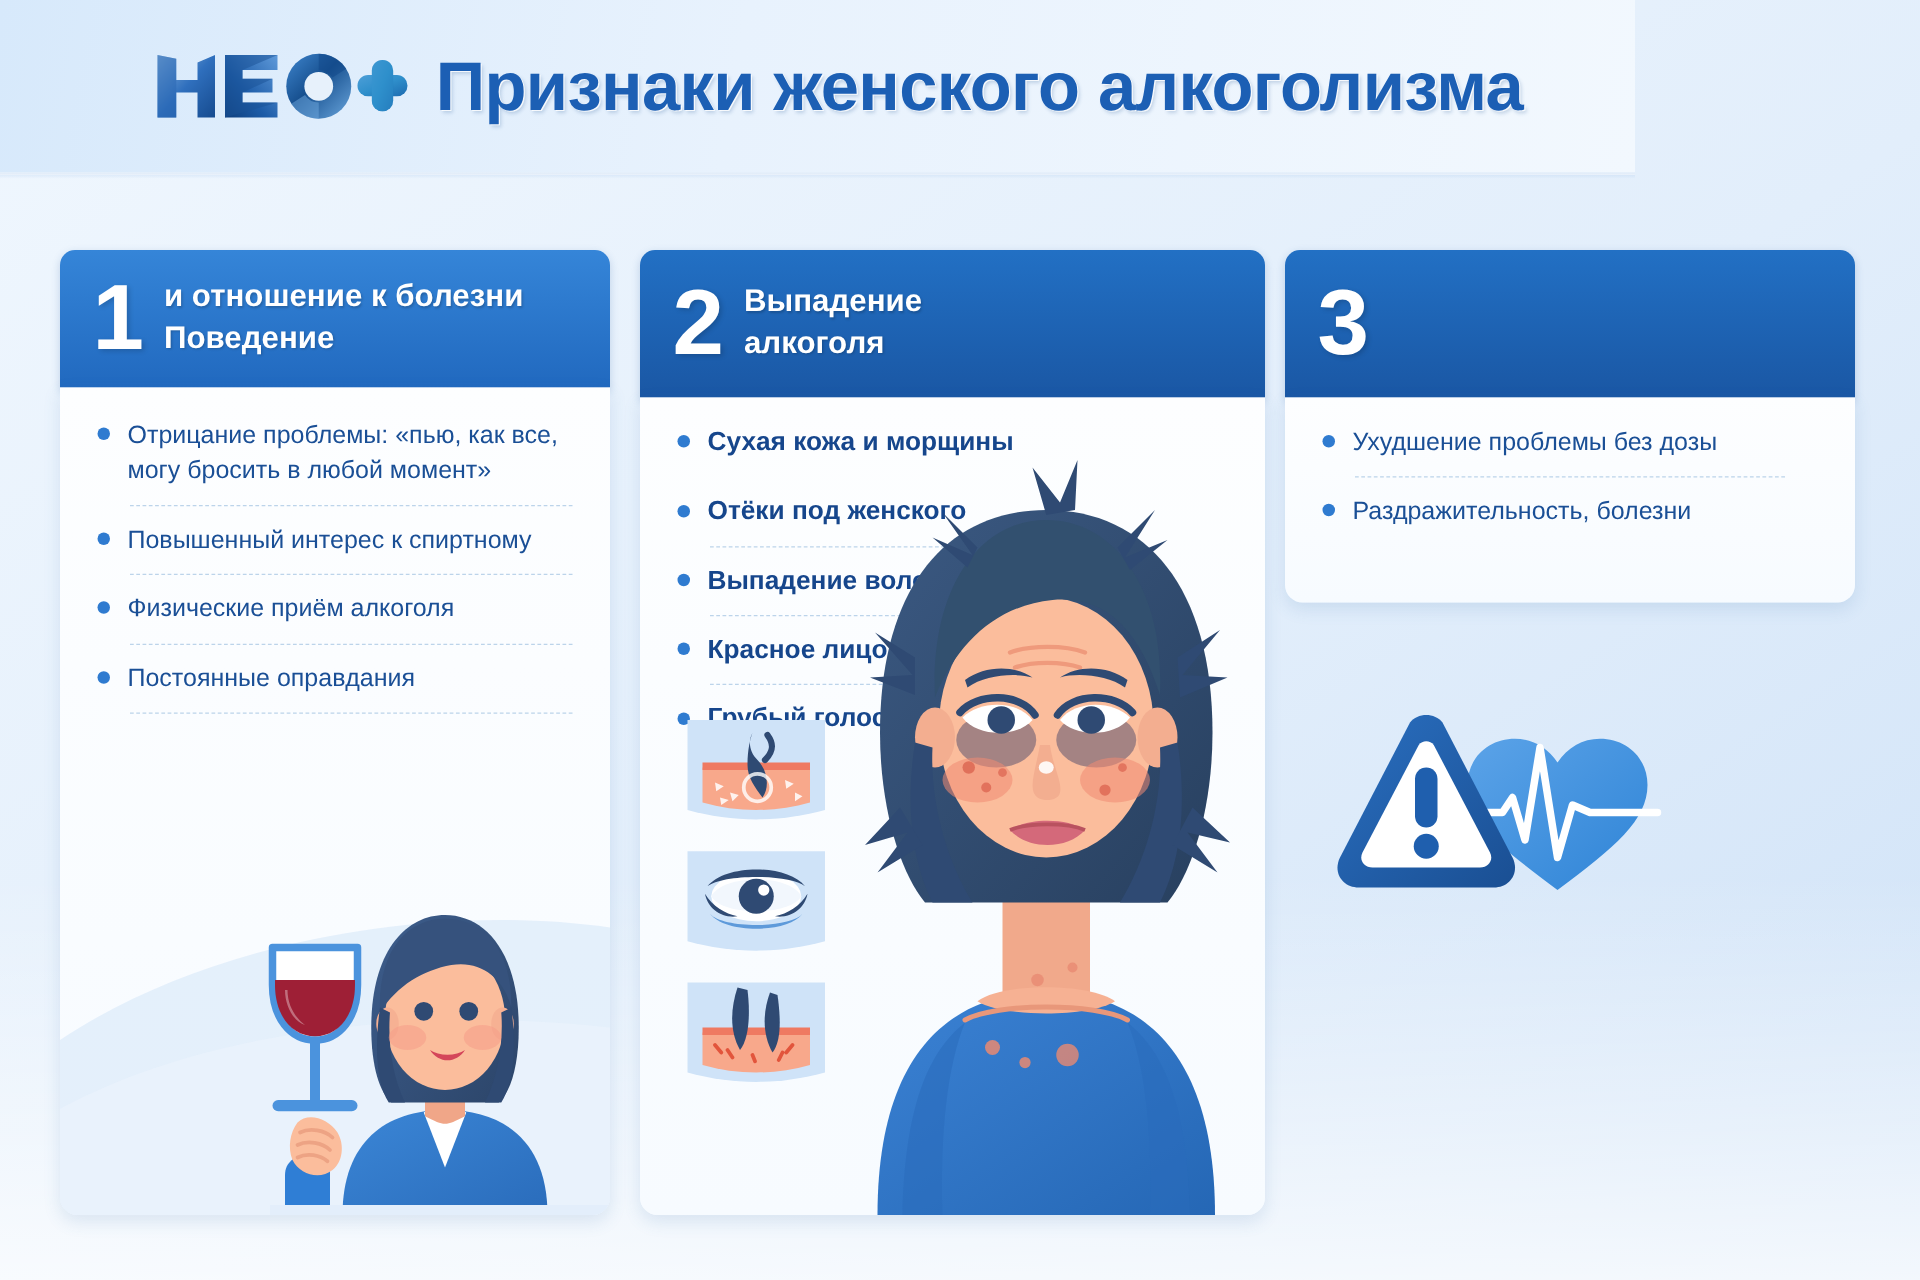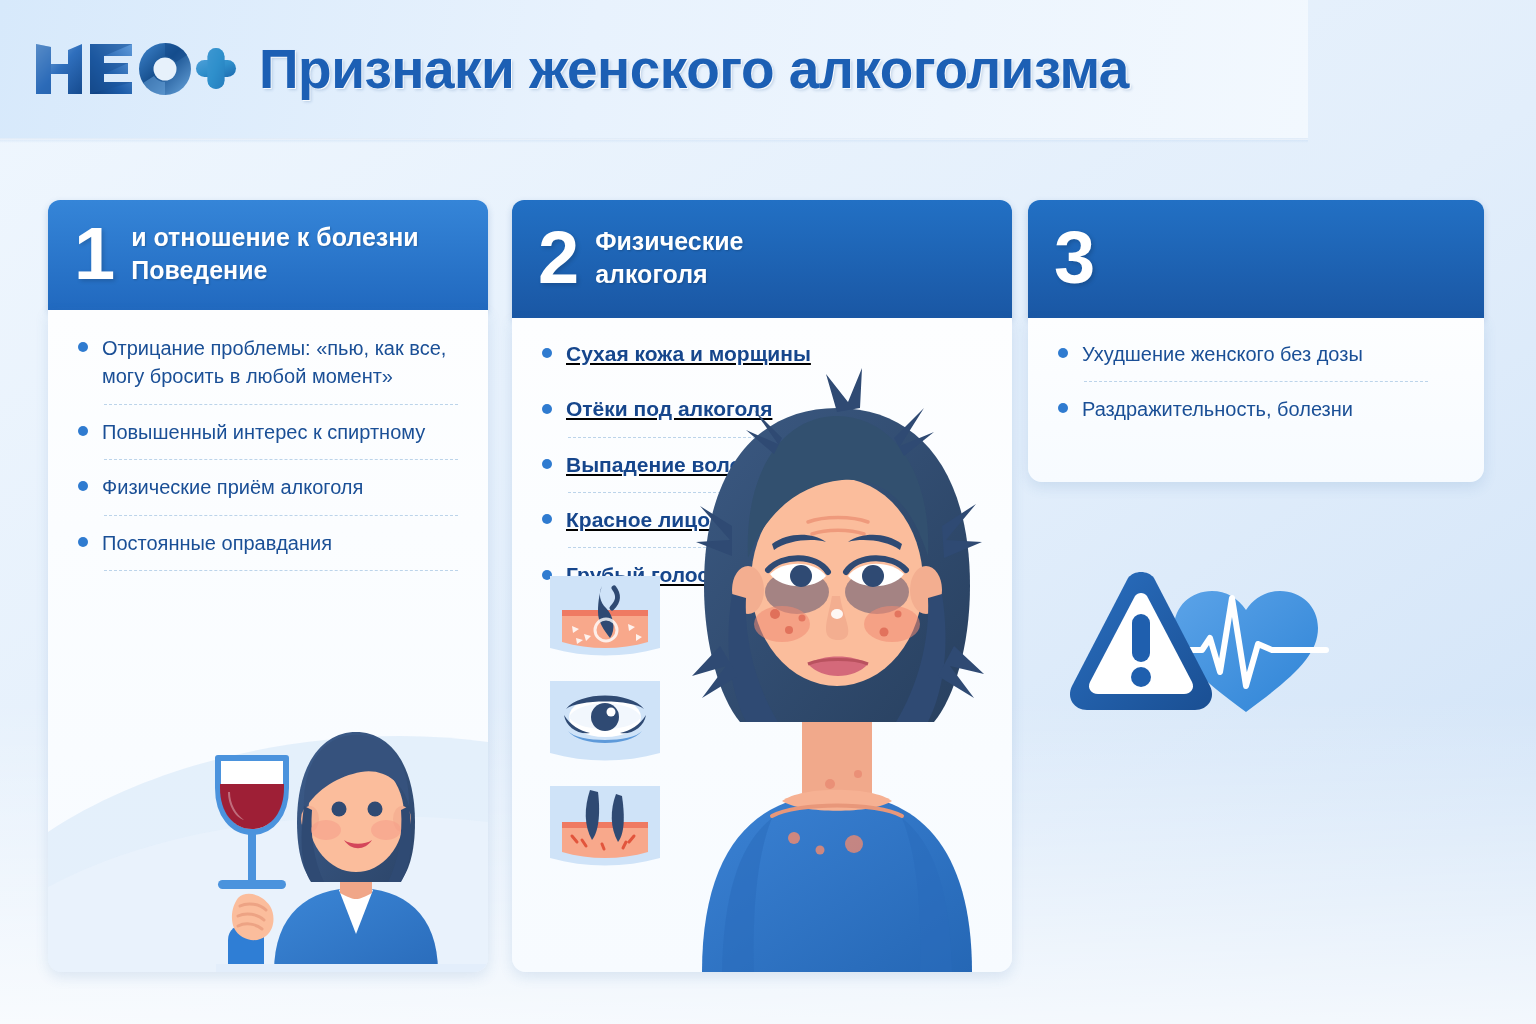--- a/index.html
+++ b/index.html
@@ -13,21 +13,21 @@
 
   
   .bg-wash{position:absolute;inset:0;pointer-events:none;}
   .bg-wash svg{width:100%;height:100%;display:block;}
 
   
   .header{
     position:absolute;left:0;top:0;width:1308px;height:140px;
     background:linear-gradient(100deg,#d7e9fb 0%,#e8f2fd 45%,#f2f8fe 100%);
     border-bottom:2px solid #ffffff;
-    display:flex;align-items:center;
+    display:flex;align-items:center;justify-content:center;
   }
   .header:after{
     content:"";position:absolute;left:0;bottom:-5px;width:100%;height:5px;
     background:linear-gradient(180deg,rgba(160,195,235,.35),rgba(160,195,235,0));
   }
   .logo{margin-left:32px;width:205px;height:62px;flex:0 0 auto;}
   .page-title{
     margin-left:22px;
     font-size:55px;font-weight:bold;
     color:#1c5fb4;letter-spacing:-0.5px;
@@ -253,35 +253,35 @@
         <rect x="60" y="262" width="280" height="8" fill="#e3eefb"></rect>
       </svg>
 
     </div>
   </div>
 
   <div class="card" id="card2" style="left:512px;width:500px;">
     <div class="card-head" style="background:linear-gradient(180deg,#2270c4 0%,#1a57a4 100%);height:118px;">
       <div class="card-num">2</div>
       <div class="card-head-title">
-        <div>Физические</div>
+        <div>Выпадение</div>
         <div>алкоголя</div>
       </div>
     </div>
     <div class="card-body" style="height:654px;">
 
-      <ul class="list" style="padding-top:22px;text-decoration:underline;">
+      <ul class="list" style="padding-top:22px;">
         <li>
           <span class="dot"></span>
           <span class="txt">Сухая кожа и морщины</span>
         </li>
         <div class="sep" style="border-color:transparent;"></div>
         <li>
           <span class="dot"></span>
-          <span class="txt">Отёки под алкоголя</span>
+          <span class="txt">Отёки под женского</span>
         </li>
         <div class="sep" style="margin-right:160px;"></div>
         <li>
           <span class="dot"></span>
           <span class="txt">Выпадение волос</span>
         </li>
         <div class="sep" style="margin-right:210px;"></div>
         <li>
           <span class="dot"></span>
           <span class="txt">Красное лицо</span>
@@ -406,21 +406,21 @@
   </div>
 
   <div class="card" id="card3" style="left:1028px;width:456px;">
     <div class="card-head" style="background:linear-gradient(180deg,#2270c4 0%,#1a57a4 100%);height:118px;">
       <div class="card-num">3</div>
     </div>
     <div class="card-body" style="height:164px;">
       <ul class="list" style="padding-top:22px;">
         <li>
           <span class="dot"></span>
-          <span class="txt">Ухудшение женского без дозы</span>
+          <span class="txt">Ухудшение проблемы без дозы</span>
         </li>
         <div class="sep" style="margin-right:30px;"></div>
         <li>
           <span class="dot"></span>
           <span class="txt">Раздражительность, болезни</span>
         </li>
       </ul>
     </div>
 
     <svg class="illus" style="left:22px;top:360px;width:290px;height:180px;" viewBox="0 0 290 180">

